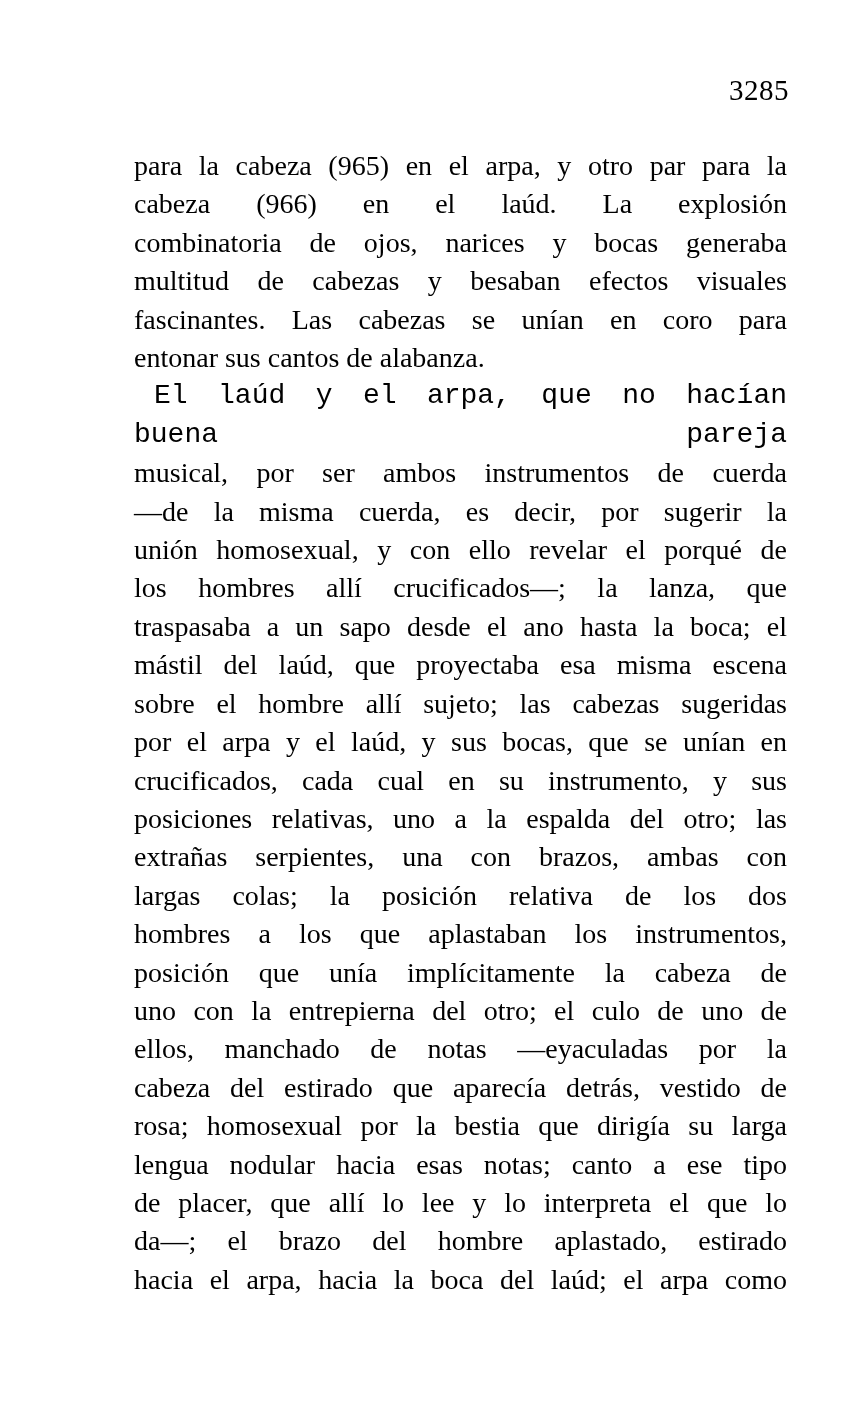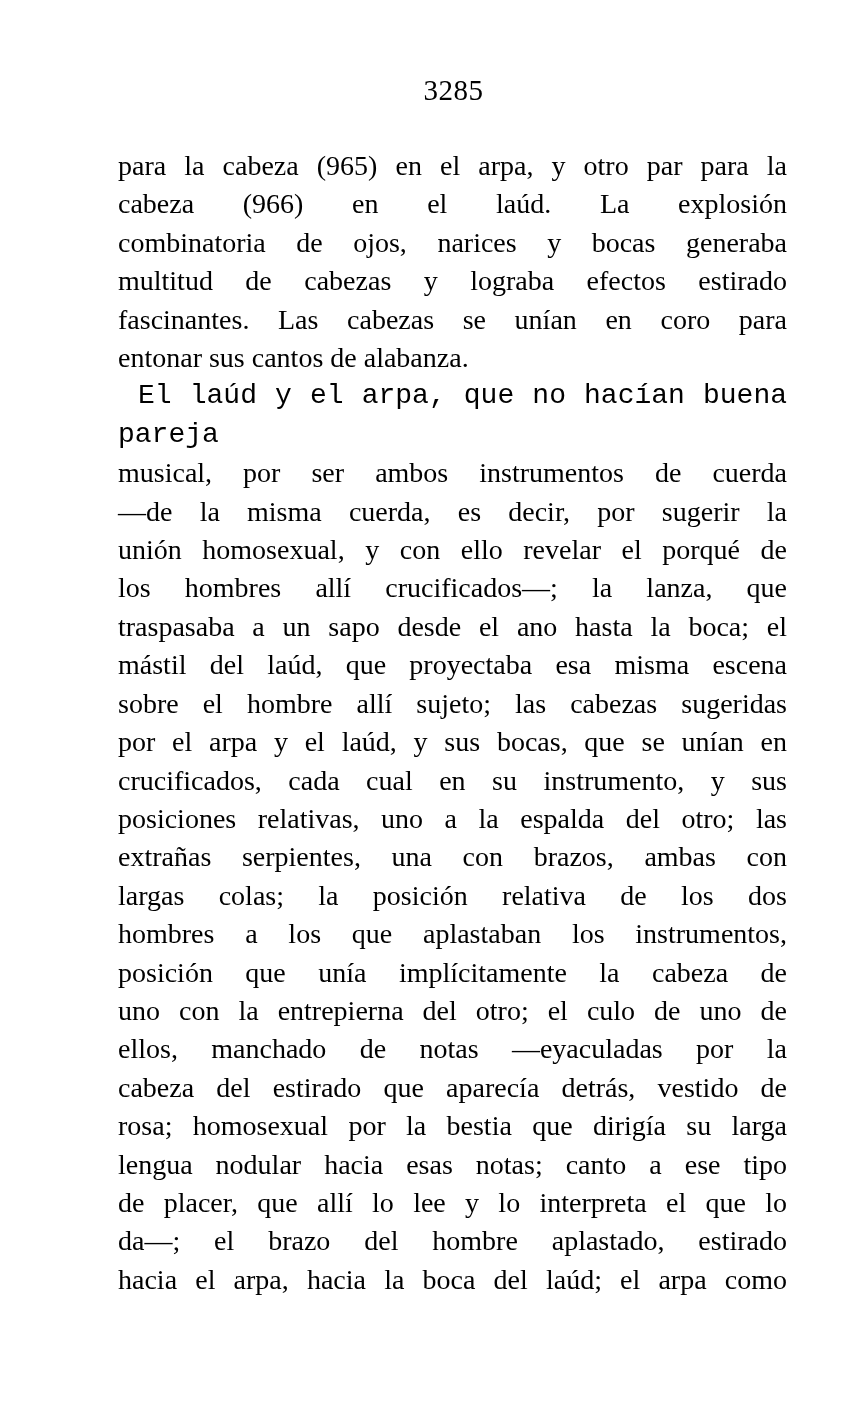--- a/index.html
+++ b/index.html
@@ -14,57 +14,58 @@
     background: #ffffff;
     color: #000000;
     font-family: "Liberation Serif", "DejaVu Serif", serif;
     overflow: hidden;
   }
   .page-number {
     position: absolute;
     top: 72px;
     left: 118px;
     width: 671px;
-    text-align: center;
+    text-align: right;
     font-size: 29px;
     line-height: 36px;
     letter-spacing: 0.5px;
   }
   .text-block {
     position: absolute;
     top: 147px;
     left: 118px;
     width: 669px;
     font-size: 28px;
     line-height: 38.4px;
   }
   .para .line {
     text-align: justify;
     text-align-last: justify;
     white-space: normal;
+    margin-left: 16px;
   }
   .para .line.last-left {
     text-align-last: left;
   }
   .para .line.indent {
     text-indent: 20px;
     font-family: Liberation Mono, monospace;
   }
 </style>
 </head>
 <body>
 
 <div class="page">
   <div class="page-number">3285</div>
   <div class="text-block">
       <div class="para">
         <div class="line">para la cabeza (965) en el arpa, y otro par para la</div>
         <div class="line">cabeza (966) en el laúd. La explosión</div>
         <div class="line">combinatoria de ojos, narices y bocas generaba</div>
-        <div class="line">multitud de cabezas y lograba efectos estirado</div>
+        <div class="line">multitud de cabezas y besaban efectos visuales</div>
         <div class="line">fascinantes. Las cabezas se unían en coro para</div>
         <div class="line last-left">entonar sus cantos de alabanza.</div>
       </div>
       <div class="para">
         <div class="line indent">El laúd y el arpa, que no hacían buena pareja</div>
         <div class="line">musical, por ser ambos instrumentos de cuerda</div>
         <div class="line">—de la misma cuerda, es decir, por sugerir la</div>
         <div class="line">unión homosexual, y con ello revelar el porqué de</div>
         <div class="line">los hombres allí crucificados—; la lanza, que</div>
         <div class="line">traspasaba a un sapo desde el ano hasta la boca; el</div>

